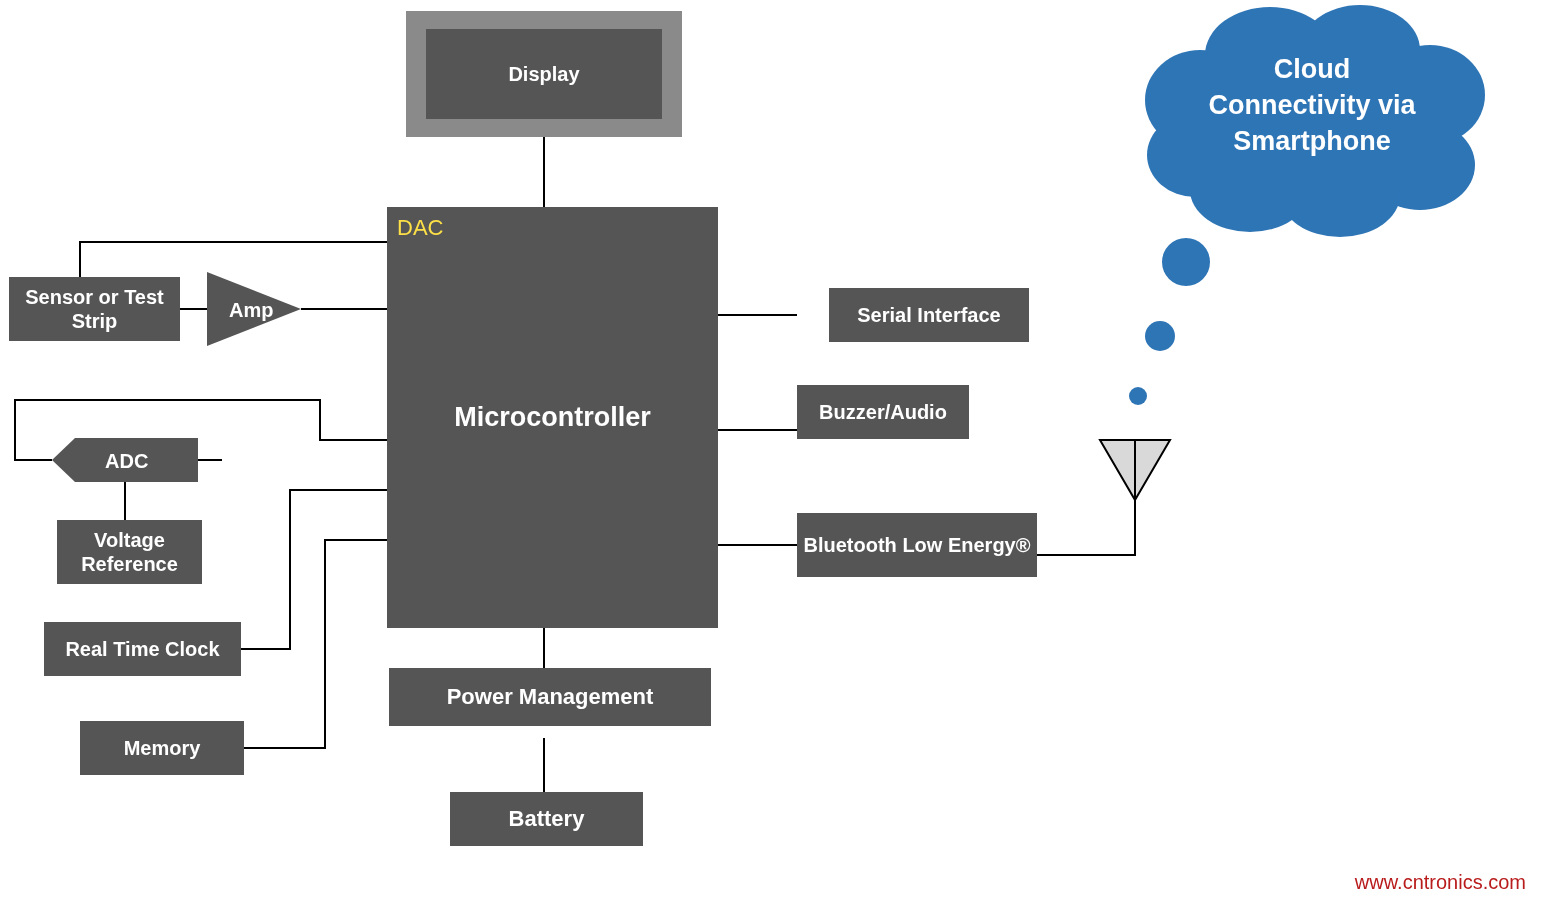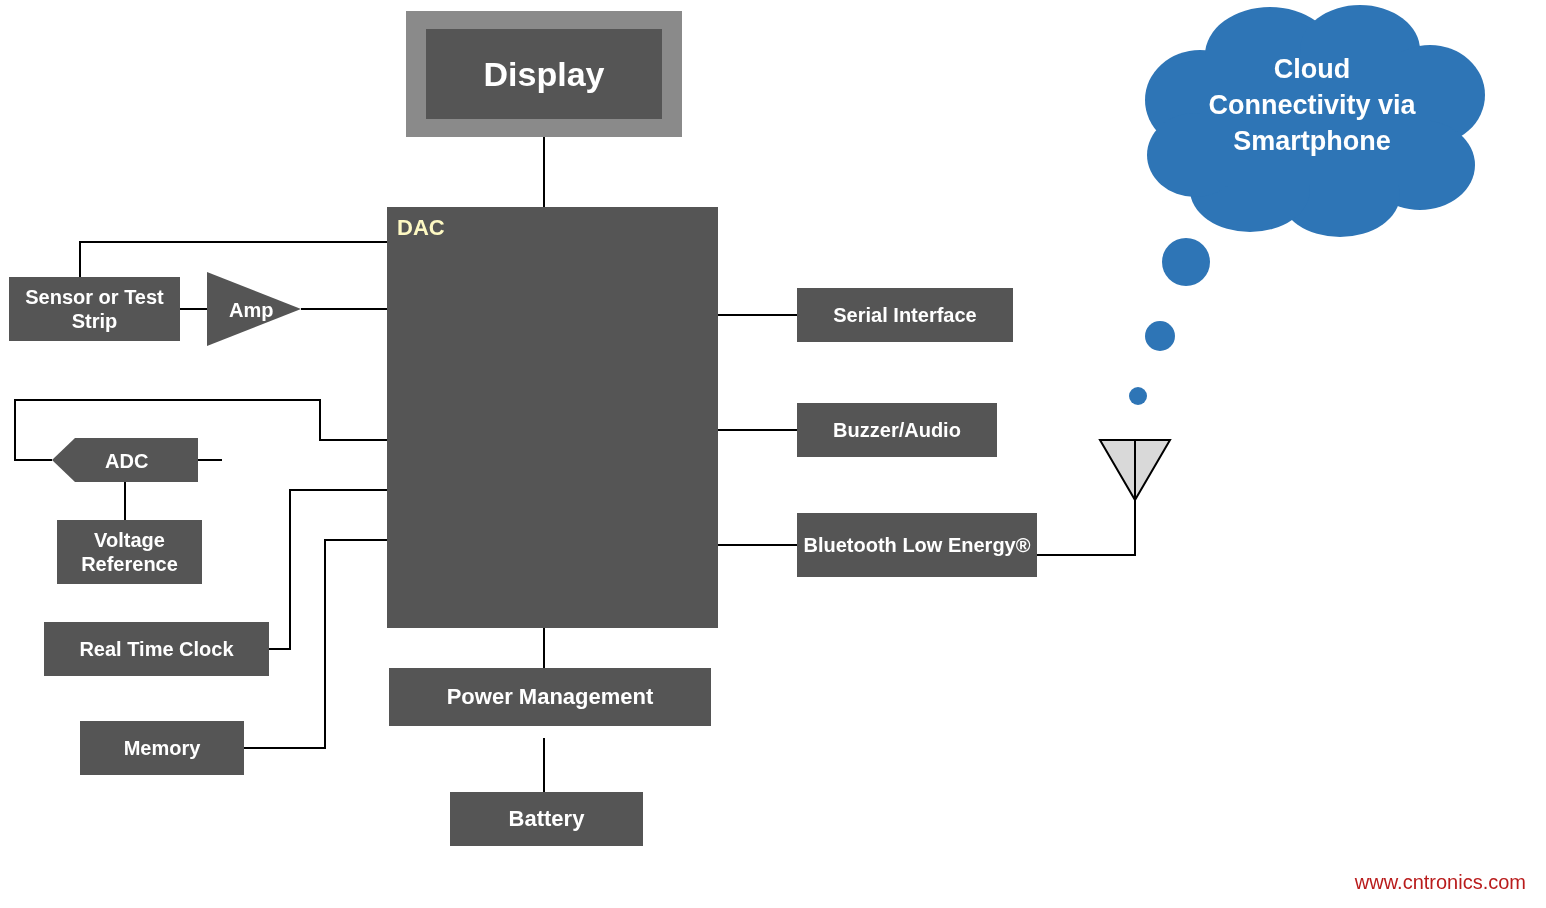--- a/index.html
+++ b/index.html
@@ -1,18 +1,18 @@
 <!DOCTYPE html>
 <html><head>
 <meta charset="utf-8">
 <style>
   html,body{margin:0;padding:0;width:1546px;height:908px;background:#fff;font-family:Arial,Helvetica,sans-serif;overflow:hidden}
   .box{position:absolute;background:#555555;color:#fff;font-weight:bold;display:flex;align-items:center;justify-content:center;text-align:center;box-sizing:border-box}
   .label{font-size:22px;line-height:1.2;padding:0 6px}
-  .dac-label{position:absolute;color:#fef9c3;font-weight:bold;font-size:22px}
+  .dac-label{position:absolute;color:#fde047;font-weight:normal;font-size:22px}
   svg{position:absolute;top:0;left:0}
   .watermark{position:absolute;color:#b91c1c;font-size:20px}
 </style>
 </head>
 <body>
 
 <svg width="1546" height="908">
 
   <rect x="406" y="11" width="276" height="126" fill="#8A8A8A"></rect>
 
@@ -72,48 +72,49 @@
   <text x="1312" y="78" text-anchor="middle" fill="#fff" font-family="Arial" font-weight="bold" font-size="27">Cloud</text>
   <text x="1312" y="114" text-anchor="middle" fill="#fff" font-family="Arial" font-weight="bold" font-size="27">Connectivity via</text>
   <text x="1312" y="150" text-anchor="middle" fill="#fff" font-family="Arial" font-weight="bold" font-size="27">Smartphone</text>
 
   <text x="229" y="317" fill="#fff" font-family="Arial" font-weight="bold" font-size="20">Amp</text>
 
   <text x="105" y="468" fill="#fff" font-family="Arial" font-weight="bold" font-size="20">ADC</text>
 </svg>
 
 <div class="box" style="left:426px;top:29px;width:236px;height:90px">
-  <span class="label" style="font-size:34px">Display</span>
+  <span class="label" style="font-size:20px">Display</span>
 </div>
 
 <div class="box" style="left:387px;top:207px;width:331px;height:421px;justify-content:center">
+  <span class="label" style="font-size:27px">Microcontroller</span>
   <span class="dac-label" style="left:10px;top:8px">DAC</span>
 </div>
 
 <div class="box" style="left:9px;top:277px;width:171px;height:64px">
   <span class="label" style="font-size:20px">Sensor or Test Strip</span>
 </div>
 
 <div class="box" style="left:57px;top:520px;width:145px;height:64px">
   <span class="label" style="font-size:20px">Voltage Reference</span>
 </div>
 
-<div class="box" style="left:44px;top:622px;width:225px;height:54px">
+<div class="box" style="left:44px;top:622px;width:197px;height:54px">
   <span class="label" style="font-size:20px">Real Time Clock</span>
 </div>
 
 <div class="box" style="left:80px;top:721px;width:164px;height:54px">
   <span class="label" style="font-size:20px">Memory</span>
 </div>
 
-<div class="box" style="left:797px;top:288px;width:216px;height:54px">
+<div class="box" style="left:829px;top:288px;width:200px;height:54px">
   <span class="label" style="font-size:20px">Serial Interface</span>
 </div>
 
-<div class="box" style="left:797px;top:403px;width:200px;height:54px">
+<div class="box" style="left:797px;top:385px;width:172px;height:54px">
   <span class="label" style="font-size:20px">Buzzer/Audio</span>
 </div>
 
 <div class="box" style="left:797px;top:513px;width:240px;height:64px">
   <span class="label" style="font-size:20px">Bluetooth Low Energy®</span>
 </div>
 
 <div class="box" style="left:389px;top:668px;width:322px;height:58px">
   <span class="label" style="font-size:22px">Power Management</span>
 </div>

